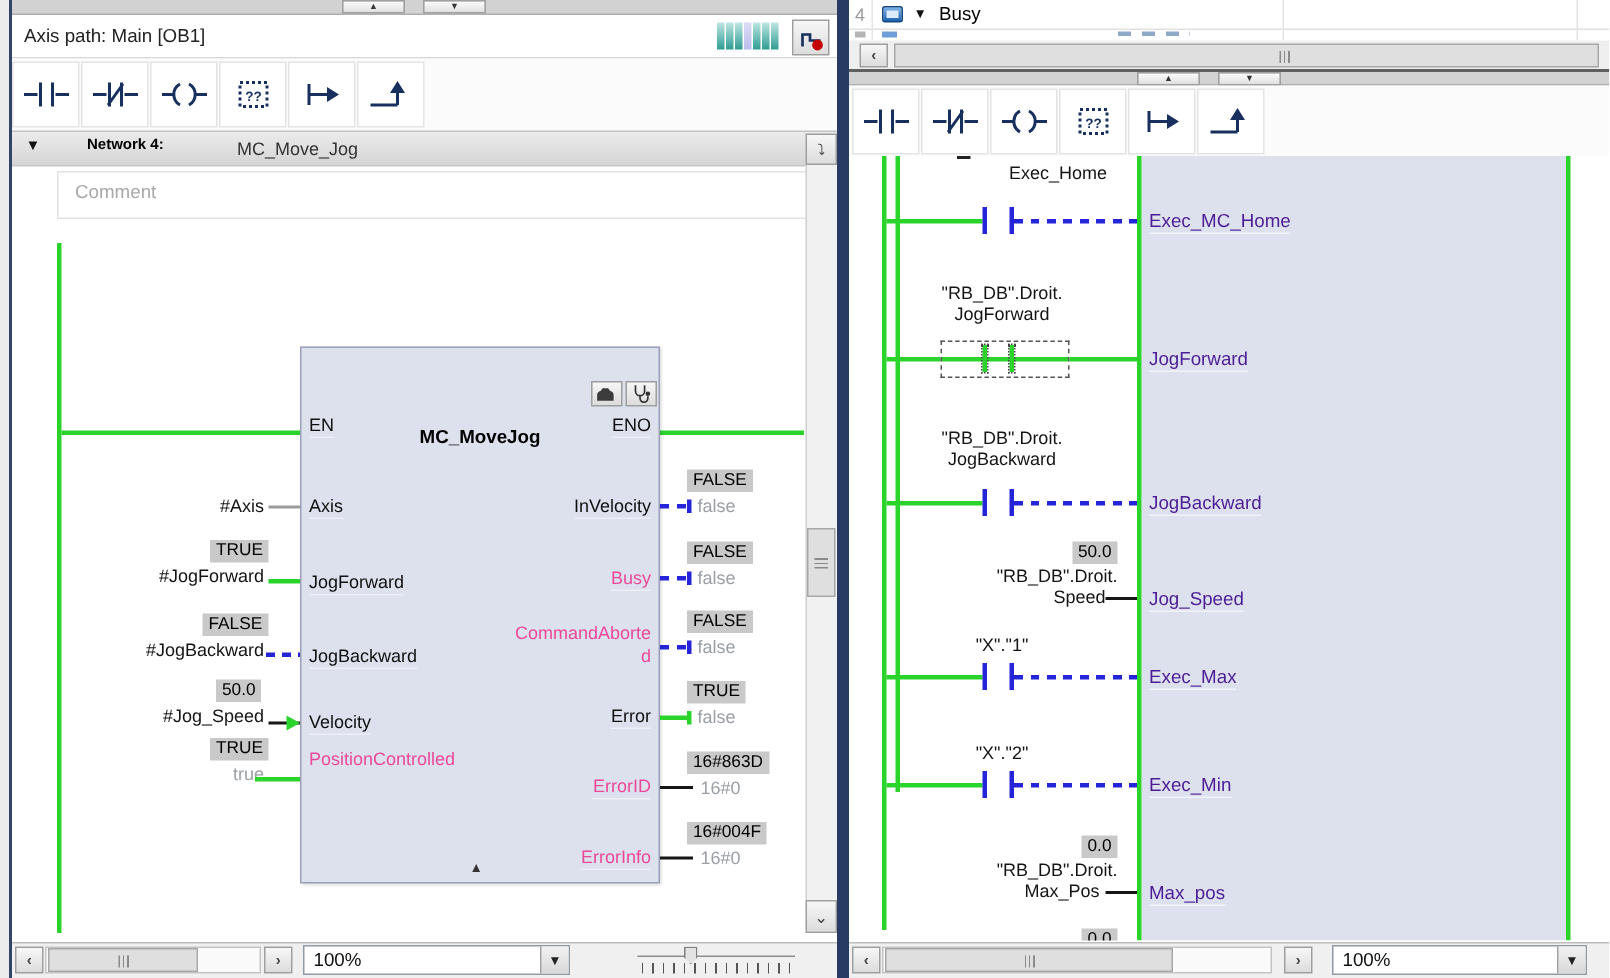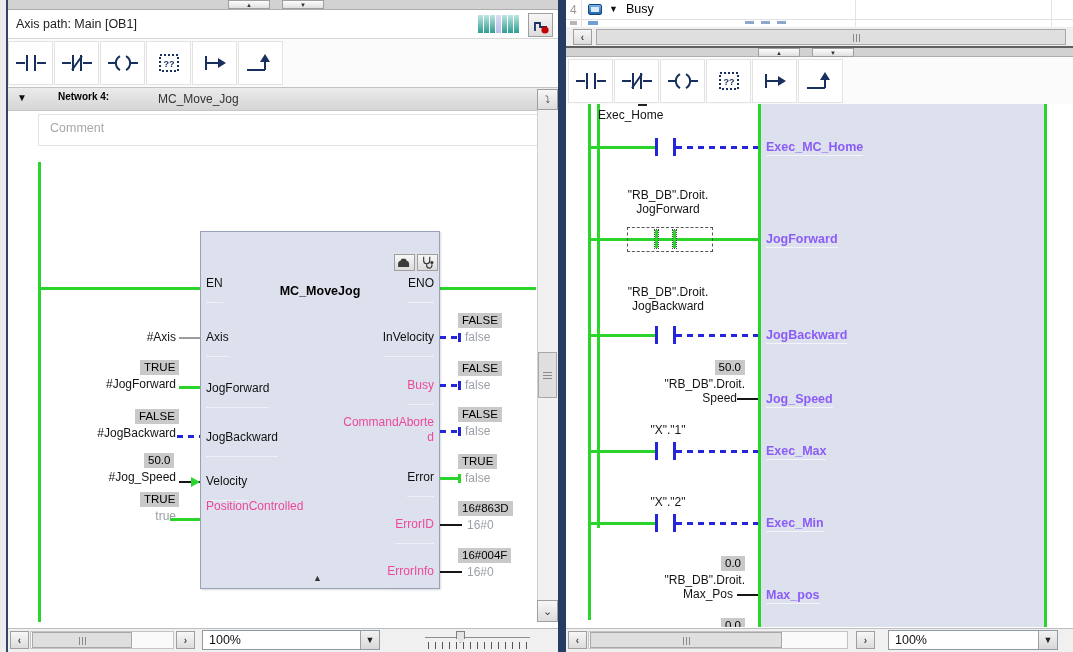--- a/index.html
+++ b/index.html
@@ -16,23 +16,23 @@
   .cbar{position:absolute;width:3px;height:18px;}
   .cbar.blue{background:#2424d8;}
   .cbar.green{background:#2bd42b;outline:1px dotted #444;}
   
   .badge{position:absolute;background:#c9c9c9;color:#000;font-size:11.5px;line-height:15px;padding:0 4px;white-space:pre;}
   .badge.inline{position:static;display:inline-block;}
   .op{position:absolute;color:#141414;white-space:pre;}
   .rightcol{text-align:right;}
   .ghost{color:#9aa0a6;}
   .lpin{position:absolute;font-size:12px;color:#101010;}
-  .lpin .u{display:inline-block;border-bottom:1px solid #eef0f7;padding-bottom:12px;}
+  .lpin .u{display:inline-block;border-bottom:1px solid #eef0f7;padding-bottom:1px;}
   .lpin.dim{color:#ec4899;}
-  .fpin{position:absolute;font-size:12.5px;font-weight:bold;color:#8b5cf6;}
+  .fpin{position:absolute;font-size:12.5px;font-weight:normal;color:#4c1d95;}
   .fpin .u{display:inline-block;border-bottom:1px solid #f3f4fa;padding-bottom:1px;}
   
   .tbtn{position:absolute;width:45px;height:44px;background:#fff;border:1px solid #e3e3e3;
         display:flex;align-items:center;justify-content:center;box-sizing:border-box;}
   .tbtn svg{stroke:#17305e;stroke-width:2;fill:none;}
   
   .sbtn{position:absolute;background:linear-gradient(#f7f7f7,#dcdcdc);border:1px solid #9f9f9f;
         color:#444;display:flex;align-items:center;justify-content:center;
         font-size:10px;box-sizing:border-box;}
   .thumbgripv{background:#dfdfdf;border:1px solid #a8a8a8;box-sizing:border-box;position:absolute;}
@@ -305,21 +305,21 @@
 
     <div class="fpin" style="left:200px;top:36px;"><span class="u">Exec_MC_Home</span></div>
     <div class="fpin" style="left:200px;top:128px;"><span class="u">JogForward</span></div>
     <div class="fpin" style="left:200px;top:224px;"><span class="u">JogBackward</span></div>
     <div class="fpin" style="left:200px;top:288px;"><span class="u">Jog_Speed</span></div>
     <div class="fpin" style="left:200px;top:340px;"><span class="u">Exec_Max</span></div>
     <div class="fpin" style="left:200px;top:412px;"><span class="u">Exec_Min</span></div>
     <div class="fpin" style="left:200px;top:484px;"><span class="u">Max_pos</span></div>
 
     <div class="abs" style="left:72px;top:0;width:9px;height:2px;background:#222;"></div>
-    <div class="op" style="left:32px;top:4px;width:140px;text-align:left;">Exec_Home</div>
+    <div class="op" style="left:32px;top:4px;width:140px;text-align:right;">Exec_Home</div>
     <div class="wire" style="left:25px;top:42px;width:64px;"></div>
     <div class="cbar blue" style="left:89px;top:34px;"></div>
     <div class="cbar blue" style="left:107px;top:34px;"></div>
     <div class="wire bluedash" style="left:110px;top:42px;width:82px;"></div>
 
     <div class="op" style="left:32px;top:84px;width:140px;text-align:center;">"RB_DB".Droit.</div>
     <div class="op" style="left:32px;top:98px;width:140px;text-align:center;">JogForward</div>
     <div class="wire" style="left:25px;top:134px;width:37px;"></div>
     <div class="selbox" style="left:61px;top:123px;width:86px;height:25px;"></div>
     <div class="wire" style="left:62px;top:134px;width:84px;"></div>

